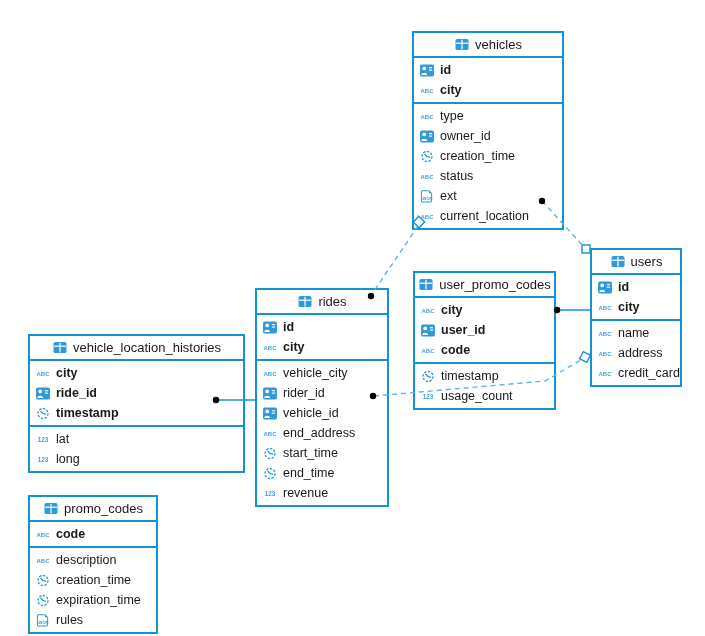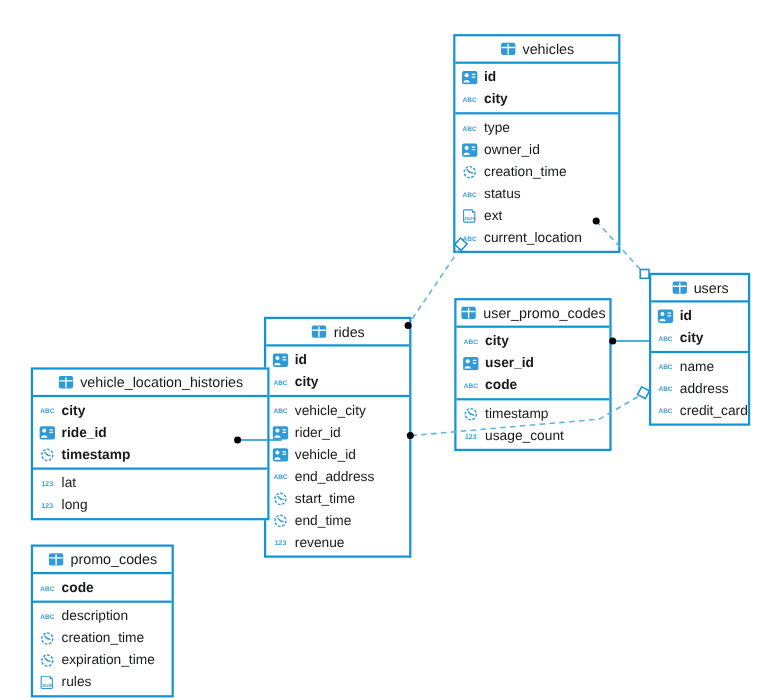--- a/index.html
+++ b/index.html
@@ -211,21 +211,21 @@
     </div>
     <div class="trow">
       <svg class="ic">
           <use href="#i-abc"></use>
         </svg>
       <span class="fname">credit_card</span>
     </div>
   </div>
 </div>
 
-<div class="erd-table" style="left:240px;top:288px;width:134px;">
+<div class="erd-table" style="left:255px;top:288px;width:134px;">
   <div class="thead">
     <svg class="hic">
         <use href="#i-table"></use>
       </svg>
     <span>rides</span>
   </div>
   <div class="sec pk">
     <div class="trow pk">
       <svg class="ic">
           <use href="#i-id"></use>

